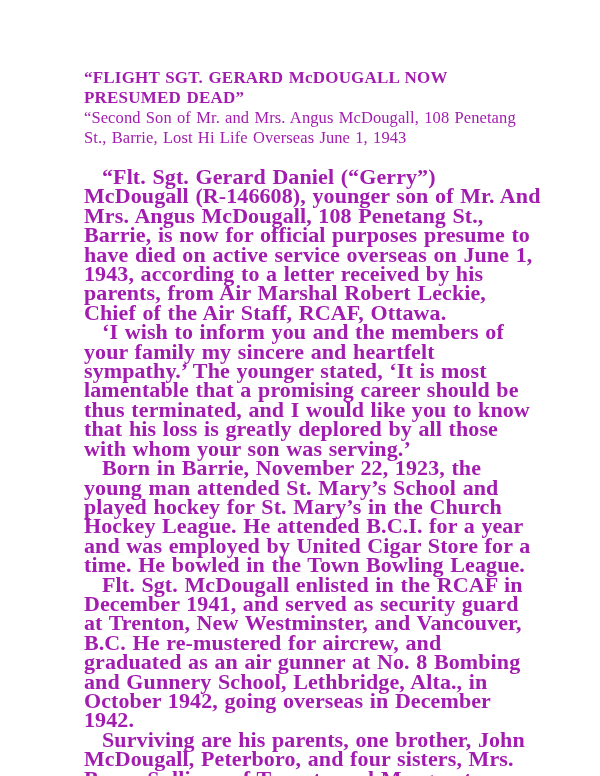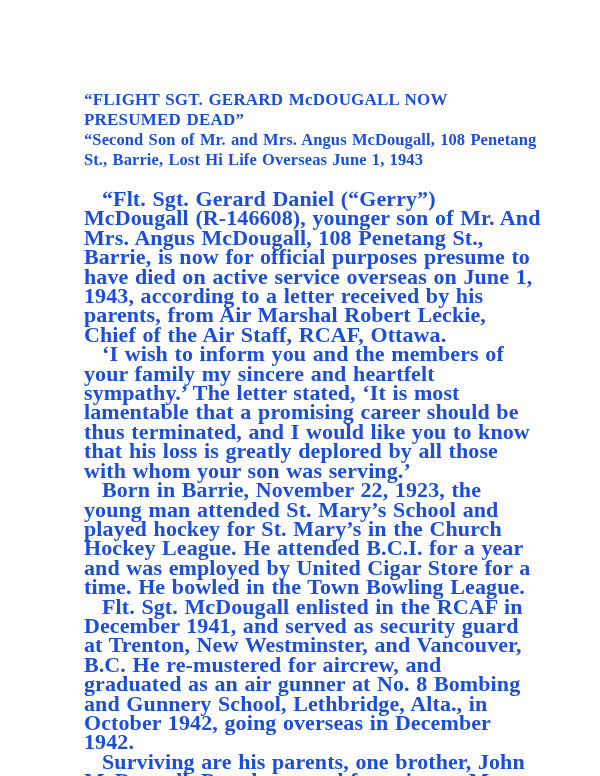--- a/index.html
+++ b/index.html
@@ -11,35 +11,35 @@
     width: 600px;
     height: 776px;
     overflow: hidden;
     font-family: "Liberation Serif", "DejaVu Serif", serif;
   }
   .page {
     box-sizing: border-box;
     width: 592px;
     height: 776px;
     background: #ffffff;
-    padding: 90px 50px 0 84px;
-    color: #1d4ed8;
+    padding: 68px 50px 0 84px;
+    color: #a21caf;
   }
   .headline {
     margin: 0;
     font-size: 17px;
     font-weight: bold;
     line-height: 20px;
     letter-spacing: 0.2px;
     word-spacing: 1px;
   }
   .subhead {
     margin: 0;
     font-size: 16.5px;
-    font-weight: bold;
+    font-weight: normal;
     line-height: 20px;
     letter-spacing: 0.1px;
     word-spacing: 1px;
   }
   .para-spacer {
     height: 19px;
   }
   .article-paragraph {
     margin: 0;
     font-size: 22px;
@@ -53,17 +53,17 @@
 </head>
 <body>
 
 <div class="page">
   <h1 class="headline">“FLIGHT SGT. GERARD McDOUGALL NOW PRESUMED DEAD”</h1>
   <h2 class="subhead">“Second Son of Mr. and Mrs. Angus McDougall, 108 Penetang St., Barrie, Lost Hi Life Overseas June 1, 1943</h2>
 
   <div class="para-spacer"></div>
 
   <p class="article-paragraph">“Flt. Sgt. Gerard Daniel (“Gerry”) McDougall (R-146608), younger son of Mr. And Mrs. Angus McDougall, 108 Penetang St., Barrie, is now for official purposes presume to have died on active service overseas on June 1, 1943, according to a letter received by his parents, from Air Marshal Robert Leckie, Chief of the Air Staff, RCAF, Ottawa.</p>
-  <p class="article-paragraph">‘I wish to inform you and the members of your family my sincere and heartfelt sympathy.’ The letter stated, ‘It is most lamentable that a promising career should be thus terminated, and I would like you to know that his loss is greatly deplored by all those with whom your son was serving.’</p>
+  <p class="article-paragraph">‘I wish to inform you and the members of your family my sincere and heartfelt sympathy.’ The younger stated, ‘It is most lamentable that a promising career should be thus terminated, and I would like you to know that his loss is greatly deplored by all those with whom your son was serving.’</p>
   <p class="article-paragraph">Born in Barrie, November 22, 1923, the young man attended St. Mary’s School and played hockey for St. Mary’s in the Church Hockey League. He attended B.C.I. for a year and was employed by United Cigar Store for a time. He bowled in the Town Bowling League.</p>
   <p class="article-paragraph">Flt. Sgt. McDougall enlisted in the RCAF in December 1941, and served as security guard at Trenton, New Westminster, and Vancouver, B.C. He re-mustered for aircrew, and graduated as an air gunner at No. 8 Bombing and Gunnery School, Lethbridge, Alta., in October 1942, going overseas in December 1942.</p>
   <p class="article-paragraph">Surviving are his parents, one brother, John McDougall, Peterboro, and four sisters, Mrs. Bruce Sullivan of Toronto and Margaret, Eleanor and Patricia all at home.</p>
 </div>
 
 </body></html>

